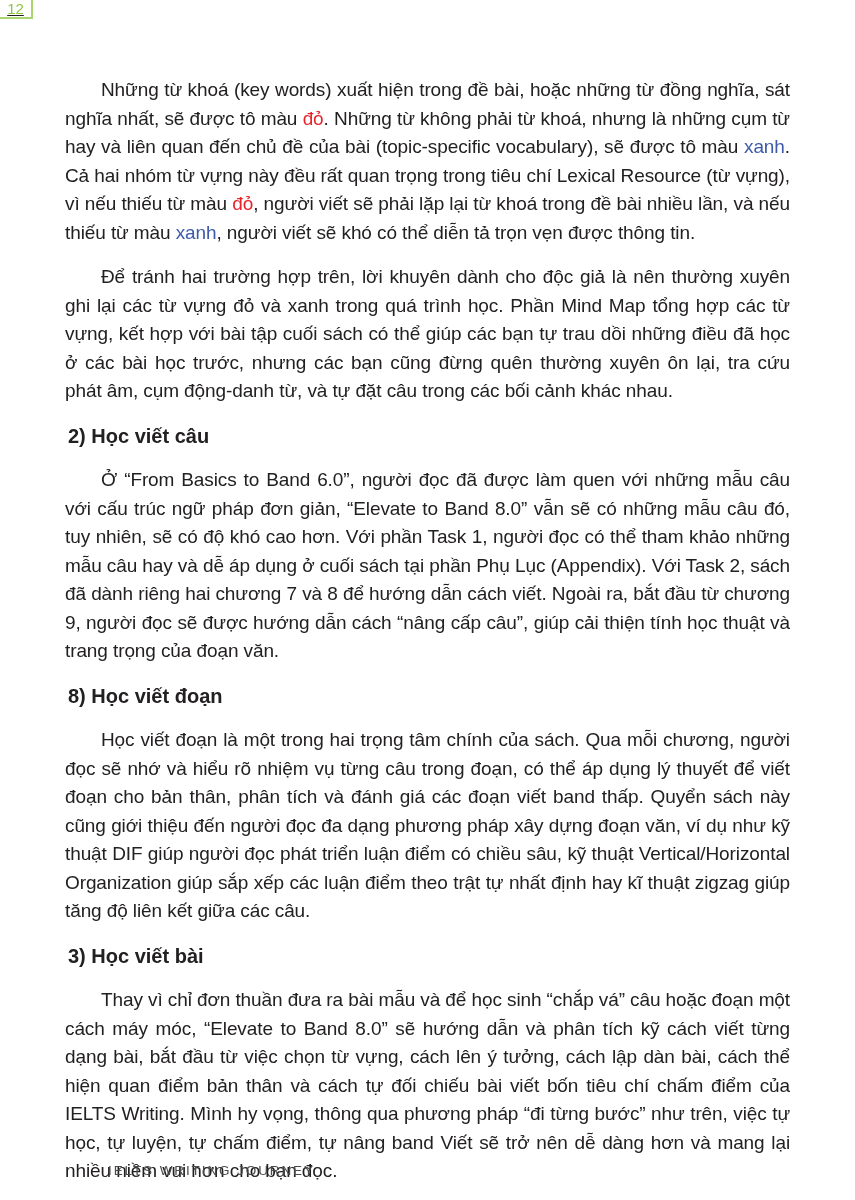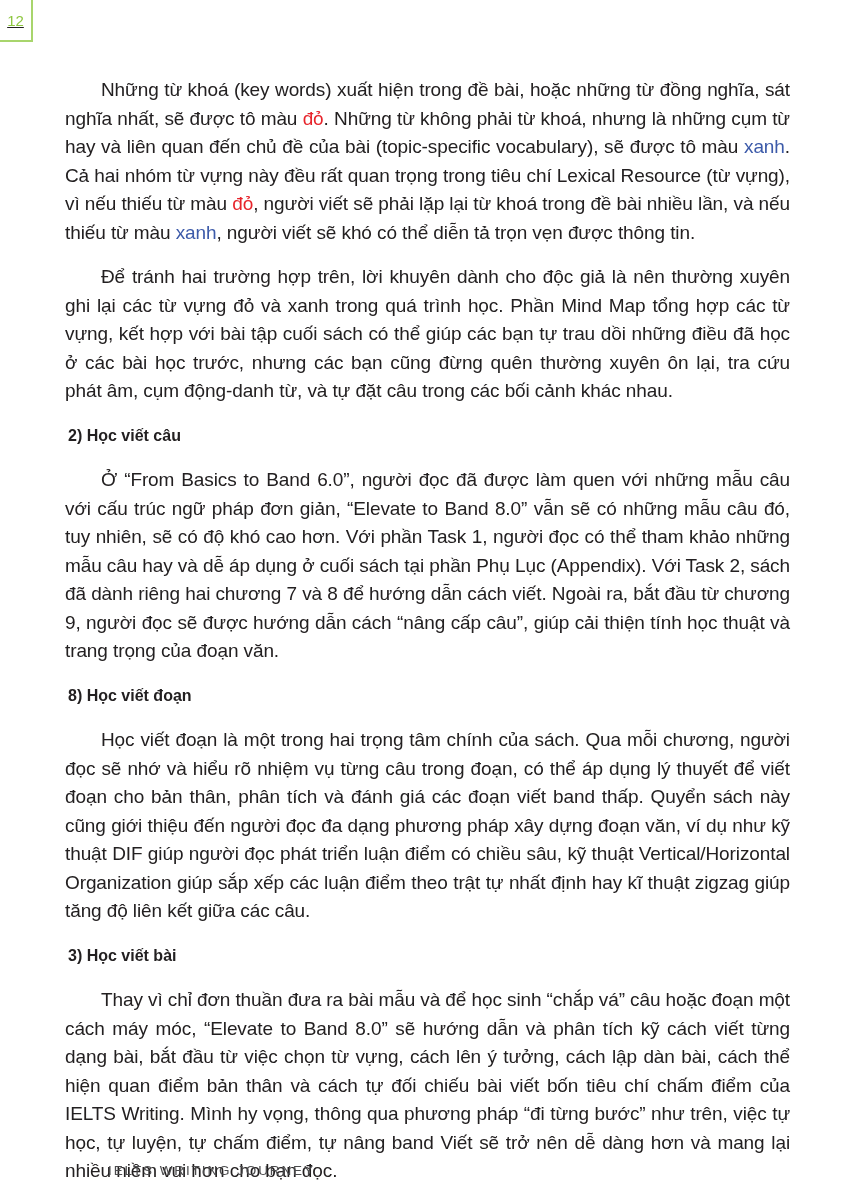--- a/index.html
+++ b/index.html
@@ -19,21 +19,21 @@
   .paragraph {
     font-size: 19px;
     line-height: 28.5px;
     letter-spacing: -0.1px;
     text-align: justify;
     text-indent: 36px;
     margin: 0 0 16px 0;
     color: var(--text, #232021);
   }
   .heading {
-    font-size: 16px;
+    font-size: 20px;
     line-height: 28.5px;
     font-weight: bold;
     text-indent: 3px;
     margin: 0 0 16px 0;
     color: var(--text, #232021);
   }
 
   
   .footer { position: absolute; inset: 0; pointer-events: none; }
   .book-title {
@@ -45,21 +45,21 @@
     margin-left: 40px;
   }
   .blob-main   { left: 6px;  top: 1151px; width: 50px; height: 50px; }
   .blob-lower  { left: -6px; top: 1172px; width: 27px; height: 27px; }
   .dot-a       { left: 3px;  top: 1139px; width: 15px; height: 15px; background: var(--green-light, #a8d56c) !important; }
   .dot-b       { left: 23px; top: 1136px; width: 11px; height: 11px; }
   .dot-c       { left: 50px; top: 1143px; width: 12px; height: 12px; }
   .dot-d       { left: 62px; top: 1159px; width: 6px;  height: 6px;  background: var(--green-light, #a8d56c) !important; }
   .dot-e       { left: 36px; top: 1191px; width: 12px; height: 12px; }
   .badge {
-    left: 17px; top: 1161px; width: 31px; height: 40px;
+    left: 17px; top: 1161px; width: 31px; height: 17px;
     background: #ffffff !important;
     box-shadow: 0 0 0 2px var(--green-light, #a8d56c);
     display: flex; align-items: center; justify-content: center; text-decoration: underline;
   }
   .badge .num {
     position: static;
     background: none !important;
     font-size: 15px;
     color: var(--green, #8dc63f);
     line-height: 1;

